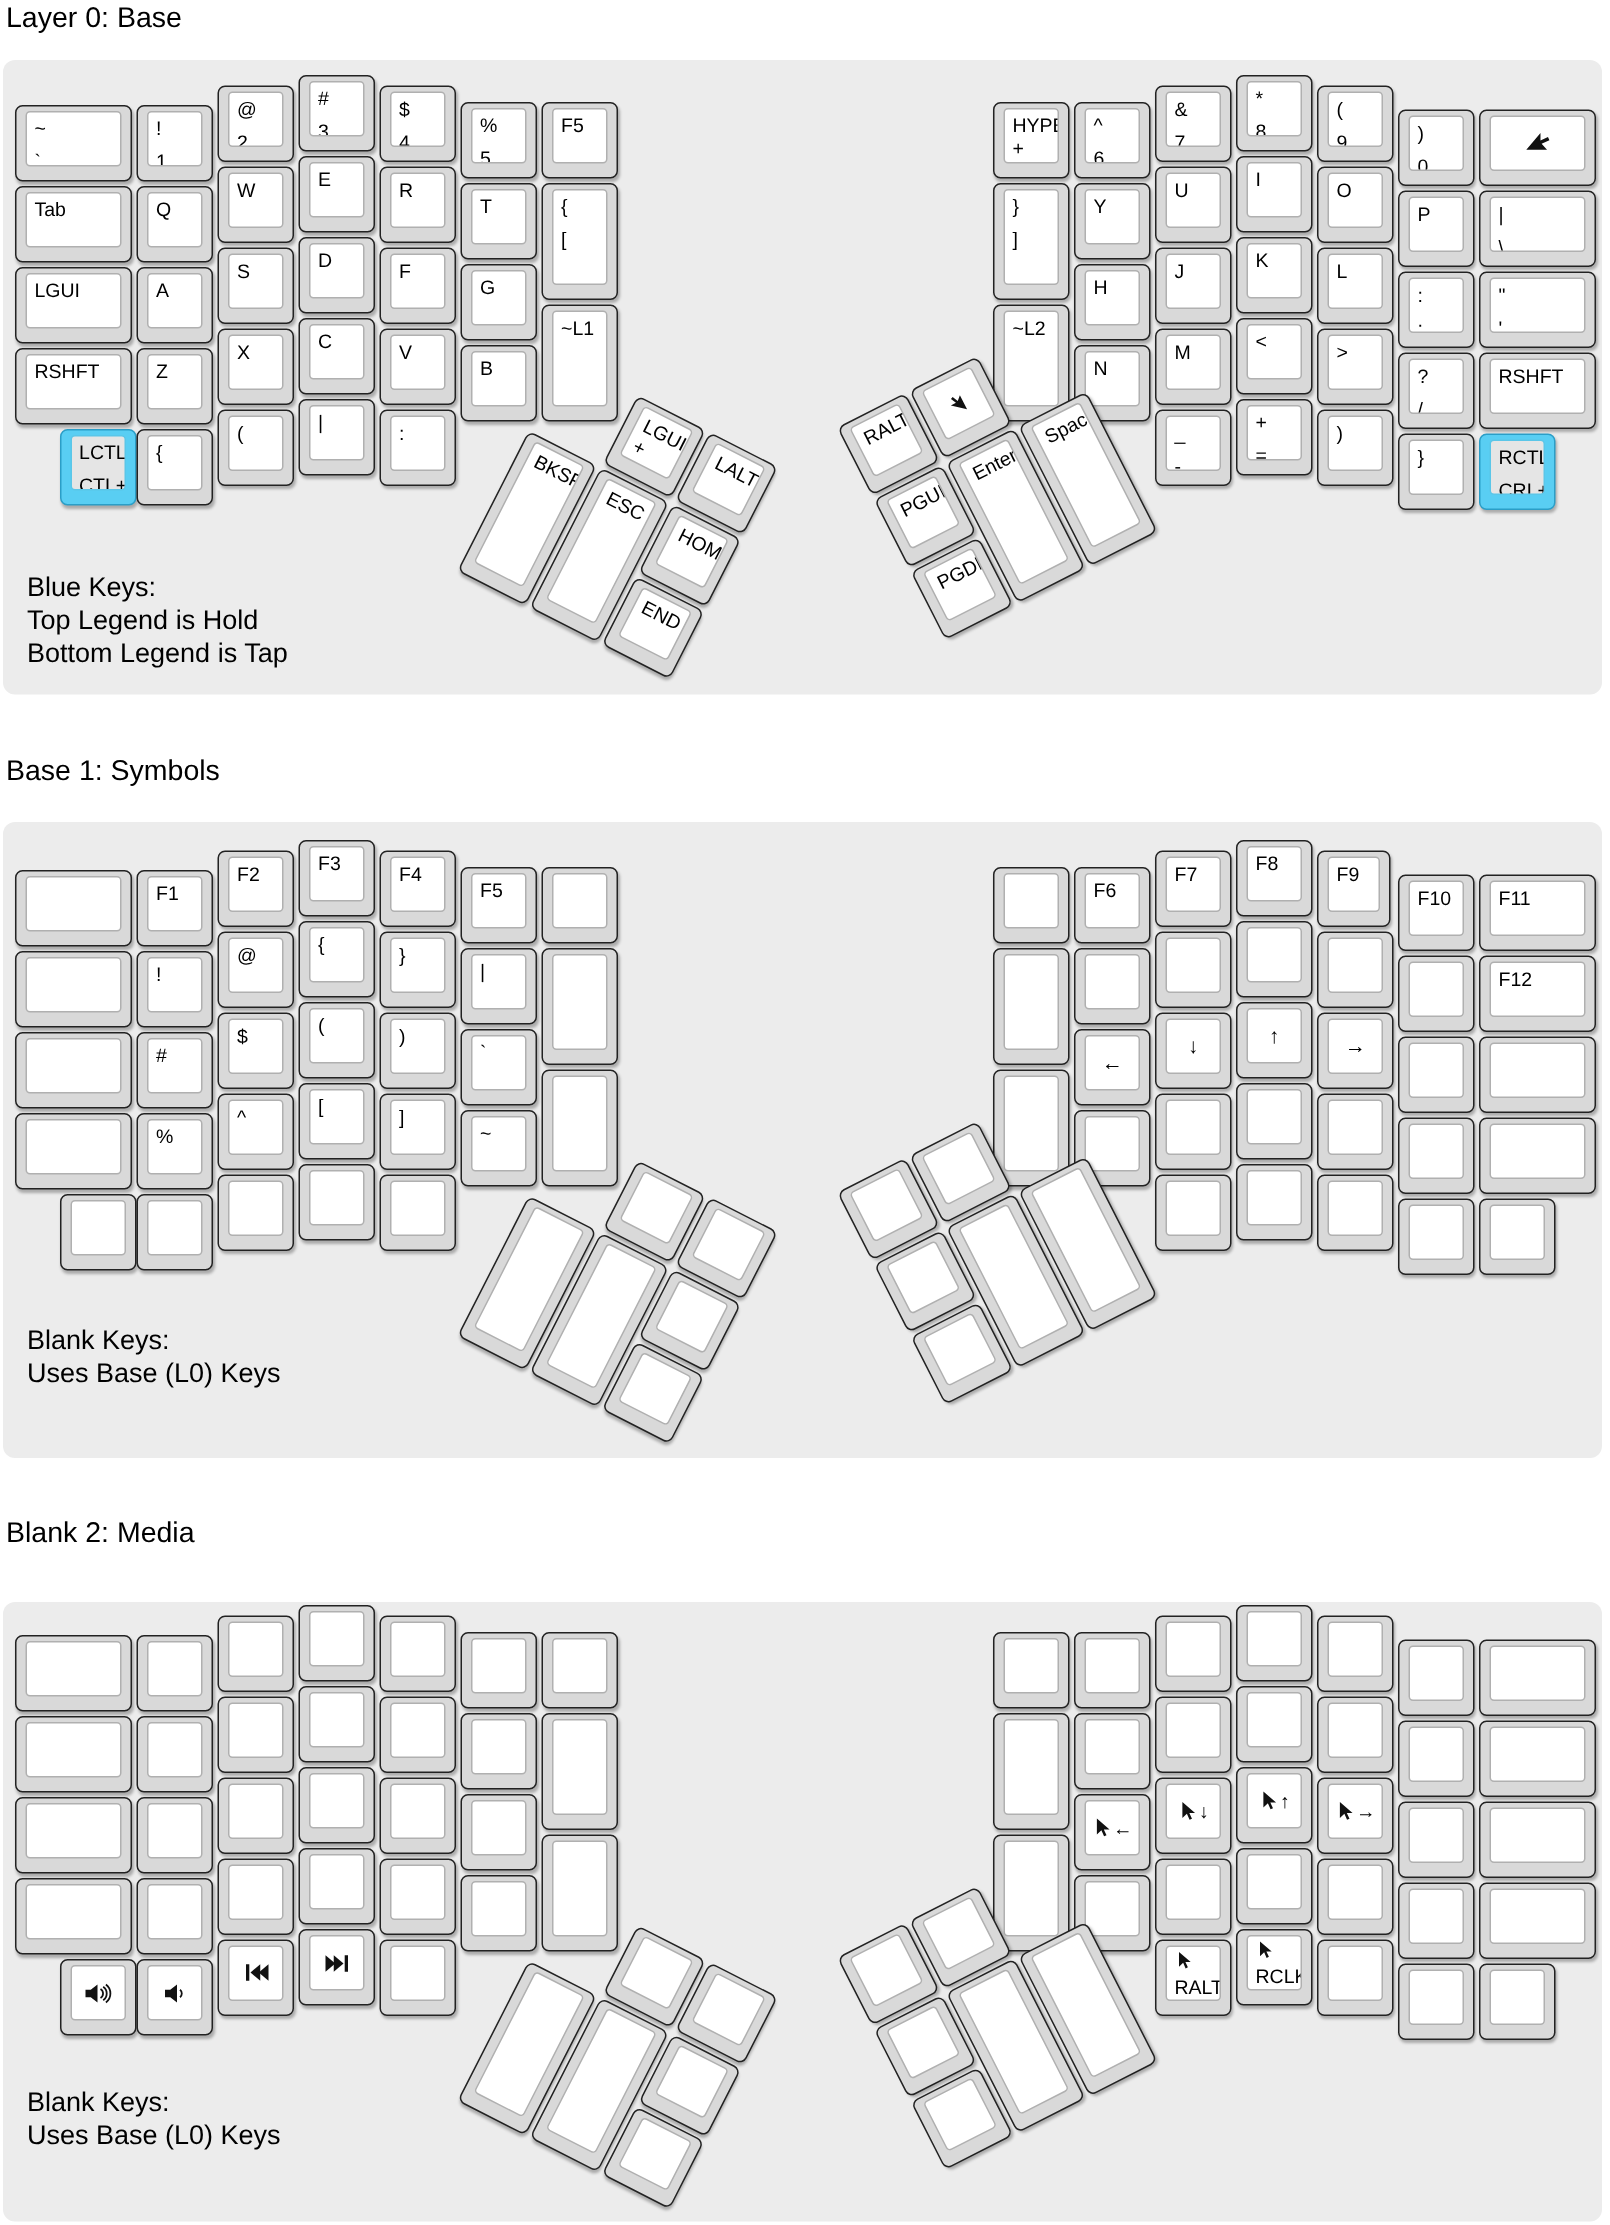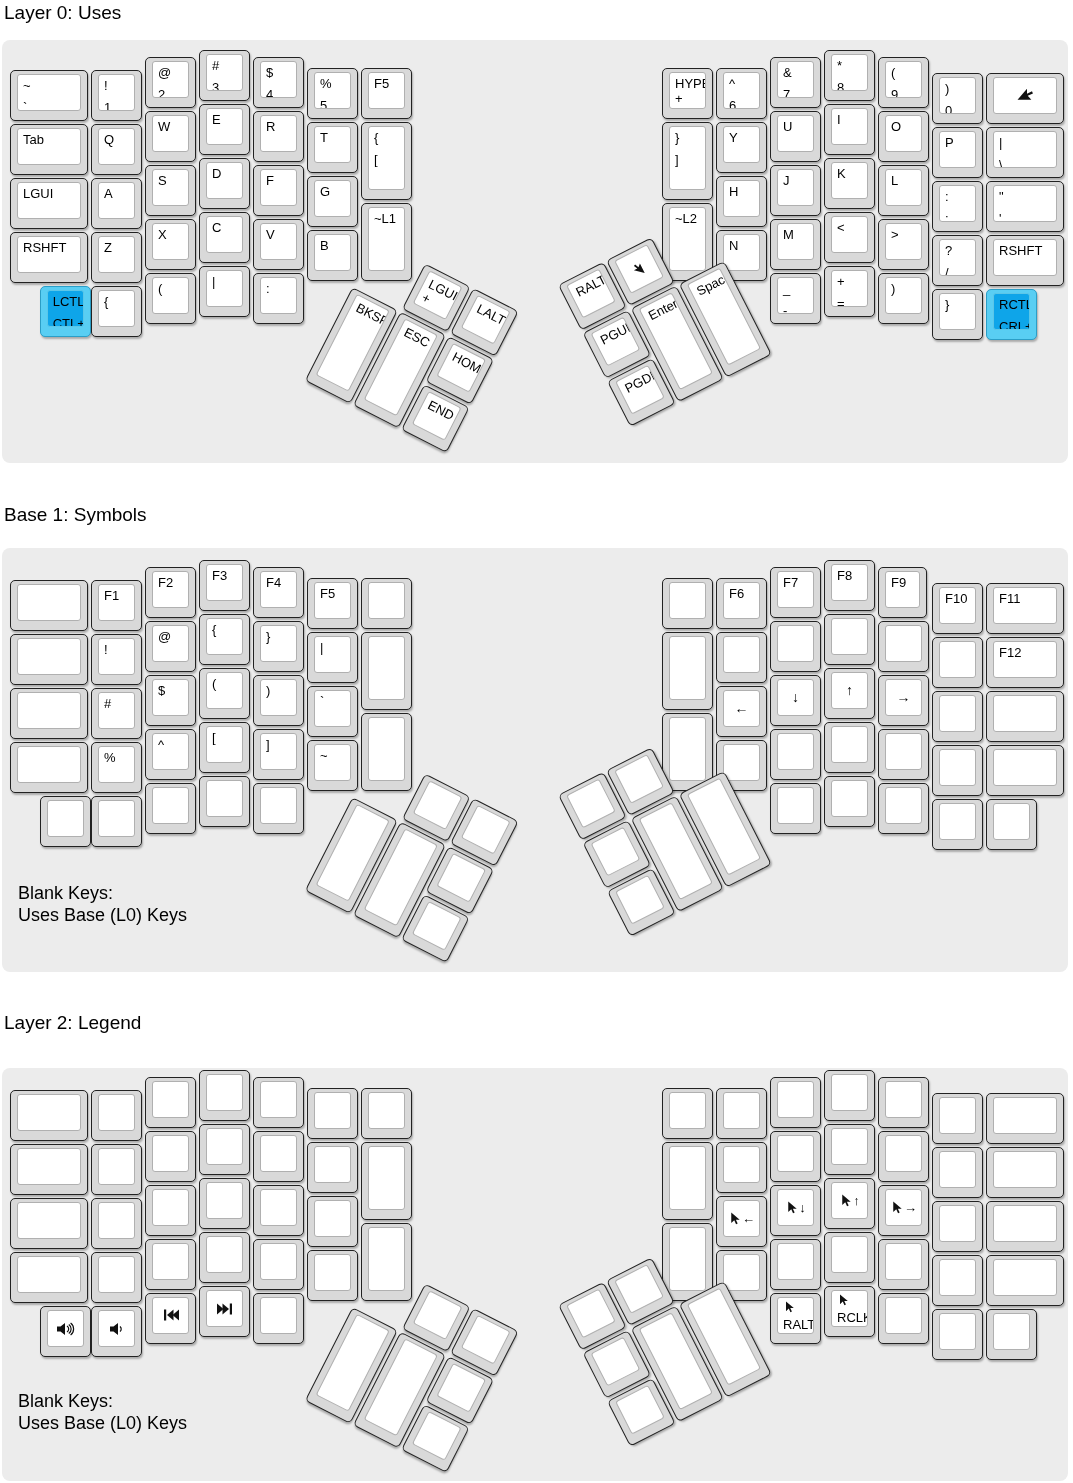--- a/index.html
+++ b/index.html
@@ -7,35 +7,40 @@
        font-family:"Liberation Sans",sans-serif;color:#000;}
   .section-title{position:absolute;left:4px;font-size:19px;line-height:22px;}
   .panel{position:absolute;left:2px;width:1066px;background:#ececec;border-radius:8px;}
   .note{position:absolute;left:16px;font-size:18px;line-height:22px;}
   .key{position:absolute;box-sizing:border-box;background:#d9d9d9;border:1px solid #222;
        border-radius:5px;box-shadow:1px 2px 2px rgba(0,0,0,.28);}
   .key .cap{position:absolute;left:6px;right:6px;top:3px;bottom:9px;background:#fff;
        border:1px solid #b0b0b0;border-radius:3px;box-sizing:border-box;
        padding:3px 2px 0 5px;overflow:hidden;}
   .key.blue{background:#59cef3;border-color:#2b9ec7;}
-  .key.blue .cap{background:#0ea5e9;border-color:#5bc6e8;}
+  .key.blue .cap{background:#e5e5e5;border-color:#5bc6e8;}
   .lg{font-size:13px;line-height:15px;white-space:pre-line;}
   .lg.b{margin-top:7px;}
   .cap.center{display:flex;align-items:center;justify-content:center;padding:0;}
   .cap.center .lg{font-size:14px;}
   .mrow{display:flex;align-items:center;gap:1px;}
   .marrow{font-size:13px;}
   .cluster{position:absolute;width:162px;height:162px;transform-origin:0 0;}
   svg{display:block;}
 </style>
 </head>
 <body>
 
-<div class="section-title" style="top:2px">Layer 0: Uses</div>
+<div class="section-title" style="top:2px">Layer 0: Base</div>
 <div class="panel" id="panel-0" style="top:40px;height:423px">
+  <div class="note" style="top:340px">
+    <div>Blue Keys:</div>
+    <div>Top Legend is Hold</div>
+    <div>Bottom Legend is Tap</div>
+  </div>
 <div class="key" style="left: 8px; top: 30.25px; width: 78px; height: 51px;">
       <div class="cap">
         <div class="lg">~</div>
         <div class="lg b">`</div>
       </div>
     </div>
     <div class="key" style="left: 8px; top: 84.25px; width: 78px; height: 51px;">
       <div class="cap">
         <div class="lg">Tab</div>
       </div>
@@ -741,21 +746,21 @@
       </div>
       <div class="key" style="left: 54px; top: 54px; width: 51px; height: 105px;">
         <div class="cap"></div>
       </div>
       <div class="key" style="left: 108px; top: 54px; width: 51px; height: 105px;">
         <div class="cap"></div>
       </div>
     </div>
   </div>
 
-<div class="section-title" style="top:1012px">Layer 2: Legend</div>
+<div class="section-title" style="top:1012px">Blank 2: Media</div>
 <div class="panel" id="panel-2" style="top:1068px;height:413px">
   <div class="note" style="top:322px">
     <div>Blank Keys:</div>
     <div>Uses Base (L0) Keys</div>
   </div>
 <div class="key" style="left: 8px; top: 22.25px; width: 78px; height: 51px;">
       <div class="cap"></div>
     </div>
     <div class="key" style="left: 8px; top: 76.25px; width: 78px; height: 51px;">
       <div class="cap"></div>

